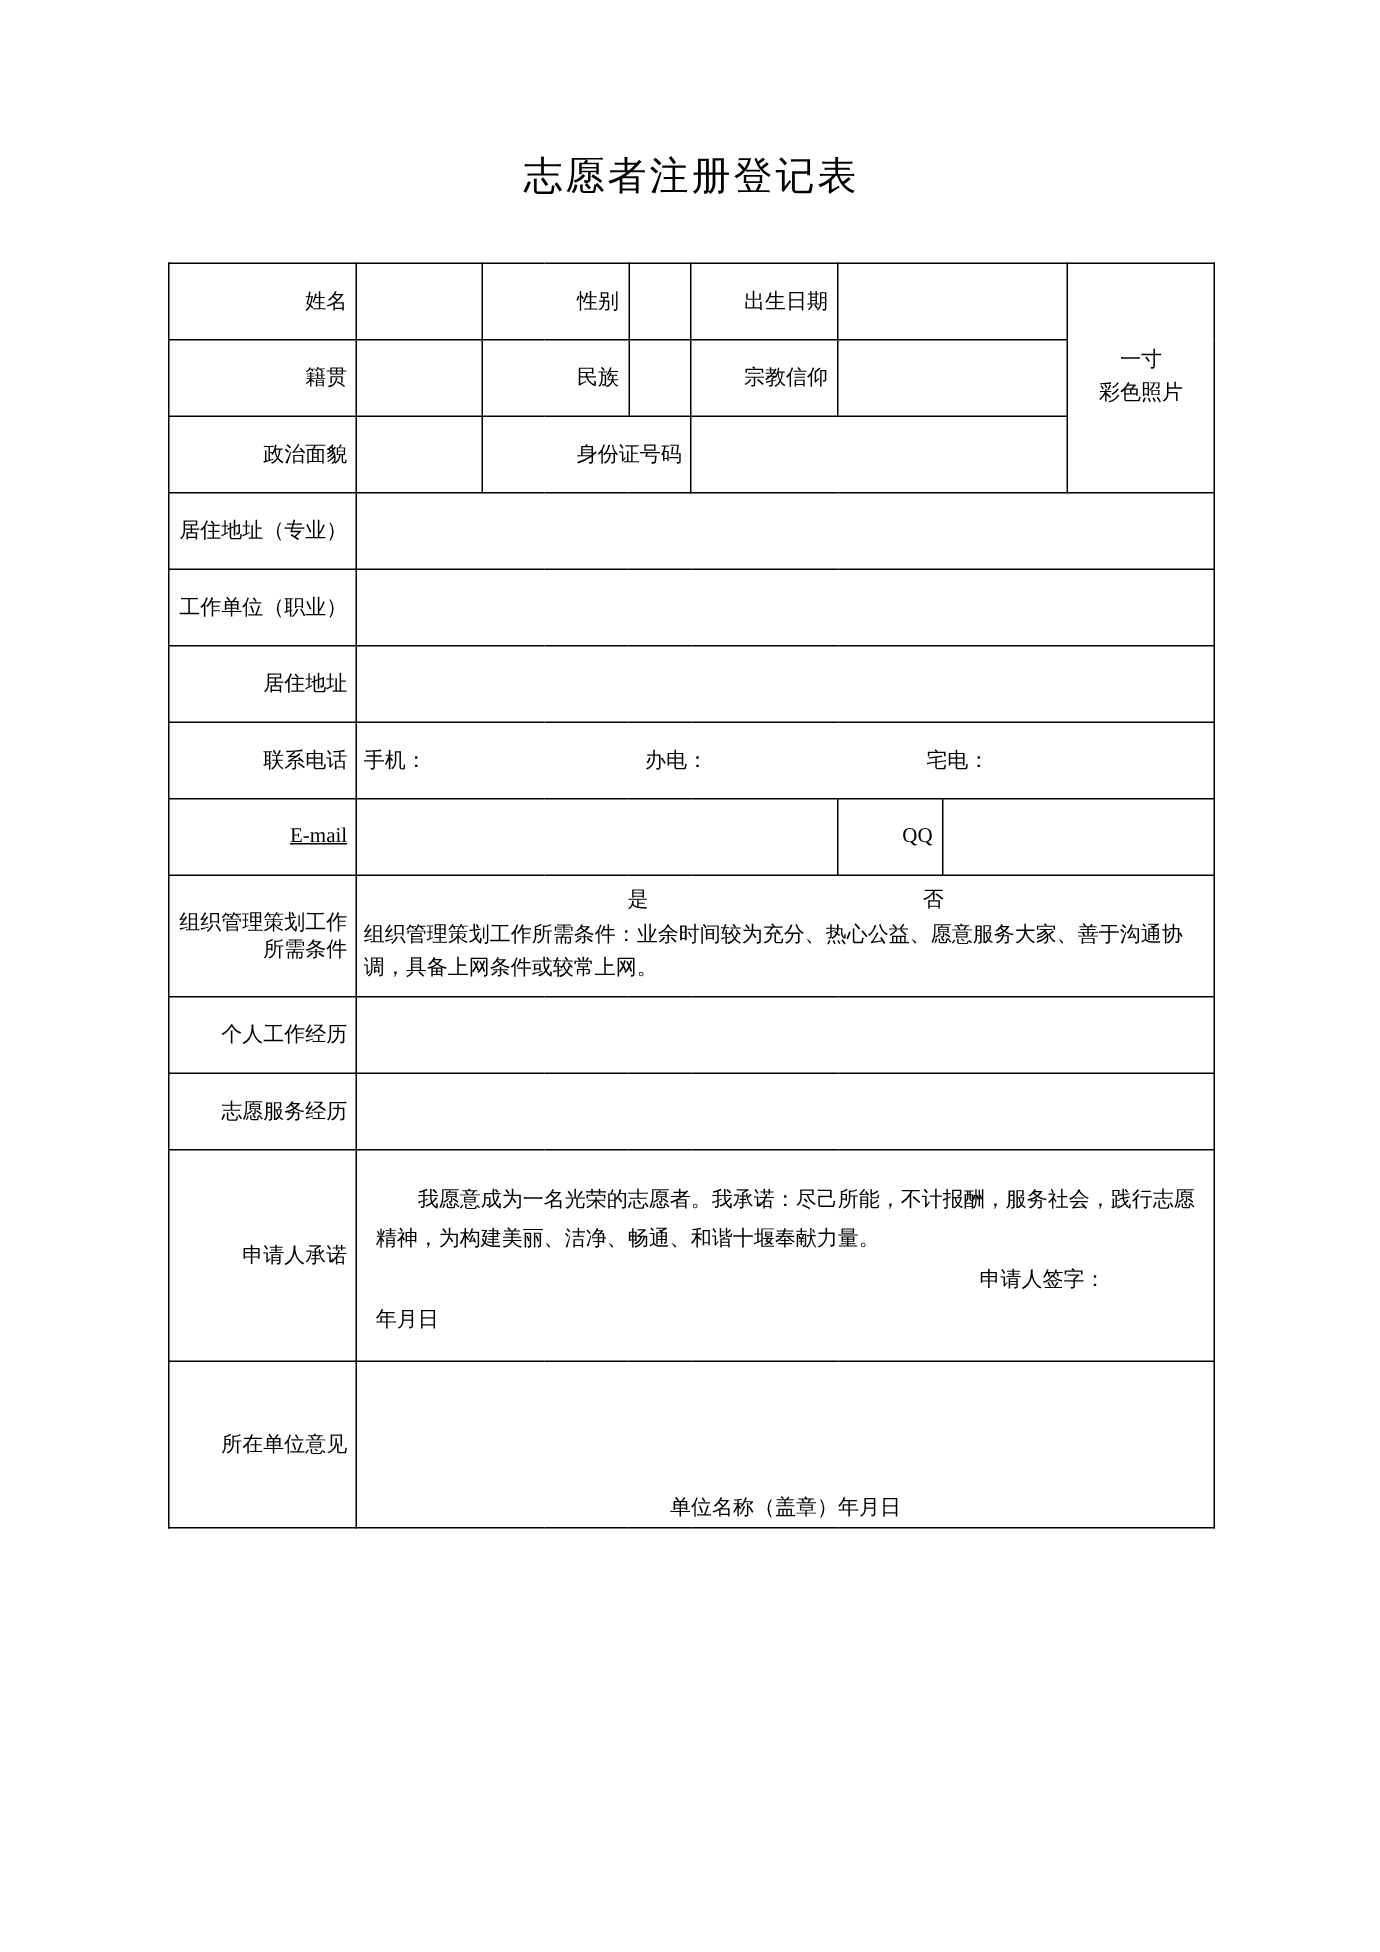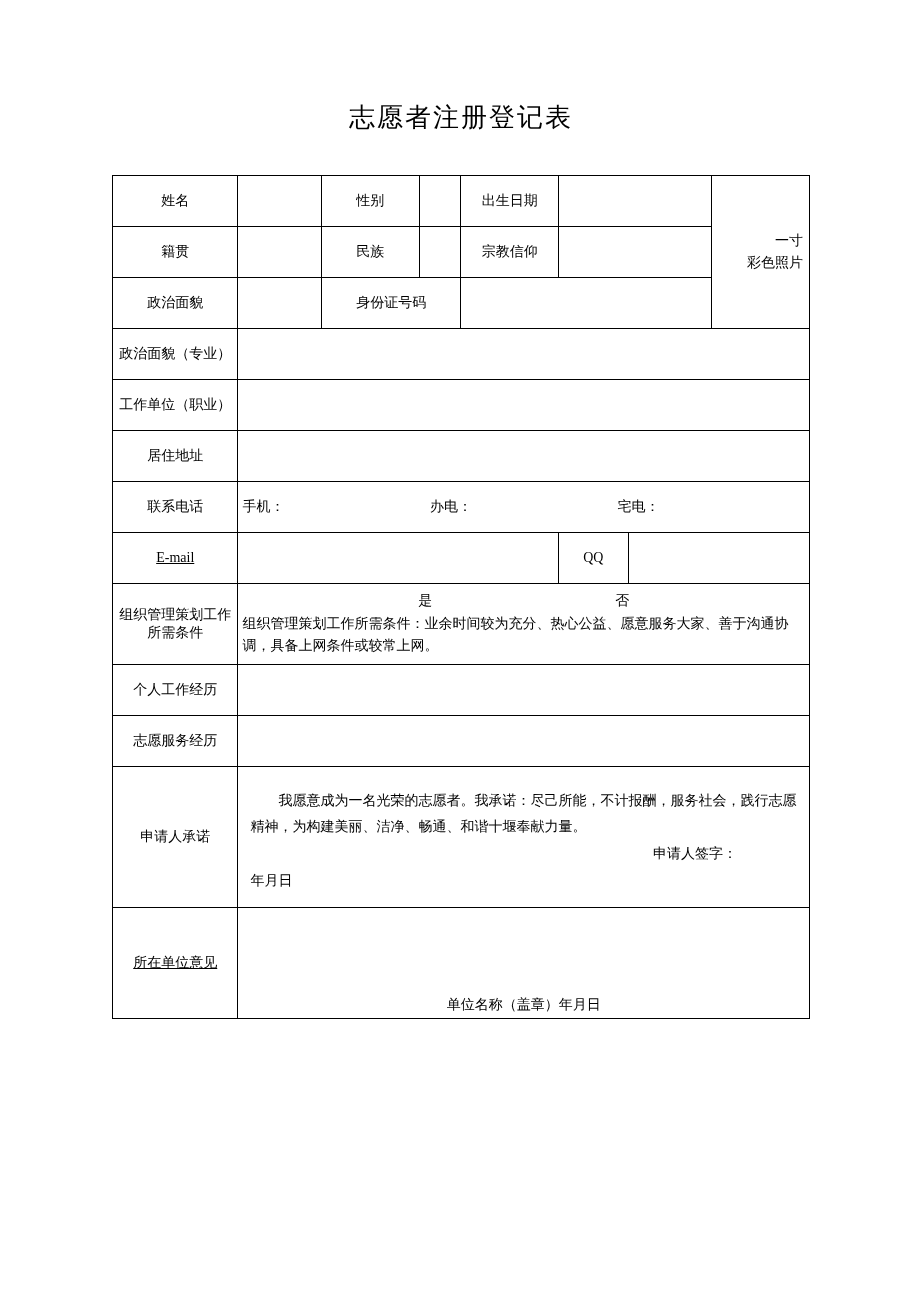--- a/index.html
+++ b/index.html
@@ -41,27 +41,27 @@
   }
   table.form td {
     border: 1px solid #000;
     font-size: 14px;
     padding: 0 6px;
     vertical-align: middle;
     height: 50px;
     word-break: break-all;
   }
   td.label {
-    text-align: center;
+    text-align: right;
   }
   td.tall {
     height: 100px;
   }
   td.photo {
-    text-align: right;
+    text-align: center;
     line-height: 1.6;
   }
   .phone-row {
     display: flex;
     width: 100%;
     padding: 0 4px;
     box-sizing: border-box;
   }
   .phone-row span {
     flex: 1;
@@ -151,21 +151,21 @@
     </tr>
 
     <tr>
       <td class="label">政治面貌</td>
       <td></td>
       <td class="label" colspan="3">身份证号码</td>
       <td colspan="3"></td>
     </tr>
 
     <tr>
-      <td class="label" style="height:44px;">政治面貌（专业）</td>
+      <td class="label" style="height:44px;">居住地址（专业）</td>
       <td colspan="8"></td>
     </tr>
 
     <tr>
       <td class="label" style="height:44px;">工作单位（职业）</td>
       <td colspan="8"></td>
     </tr>
 
     <tr>
       <td class="label">居住地址</td>
@@ -218,21 +218,21 @@
       <td colspan="8" style="padding:0;">
         <div class="pledge-box">
           <div class="pledge-text">我愿意成为一名光荣的志愿者。我承诺：尽己所能，不计报酬，服务社会，践行志愿精神，为构建美丽、洁净、畅通、和谐十堰奉献力量。</div>
           <div class="sign-line">申请人签字：</div>
           <div class="date-line">年月日</div>
         </div>
       </td>
     </tr>
 
     <tr>
-      <td class="label" style="height:110px;text-decoration:underline;">所在单位意见</td>
+      <td class="label" style="height:110px;">所在单位意见</td>
       <td colspan="8" style="padding:0;">
         <div class="unit-box">
           <div class="unit-bottom">单位名称（盖章）年月日</div>
         </div>
       </td>
     </tr>
   </tbody>
     </table>
 </div>
 

